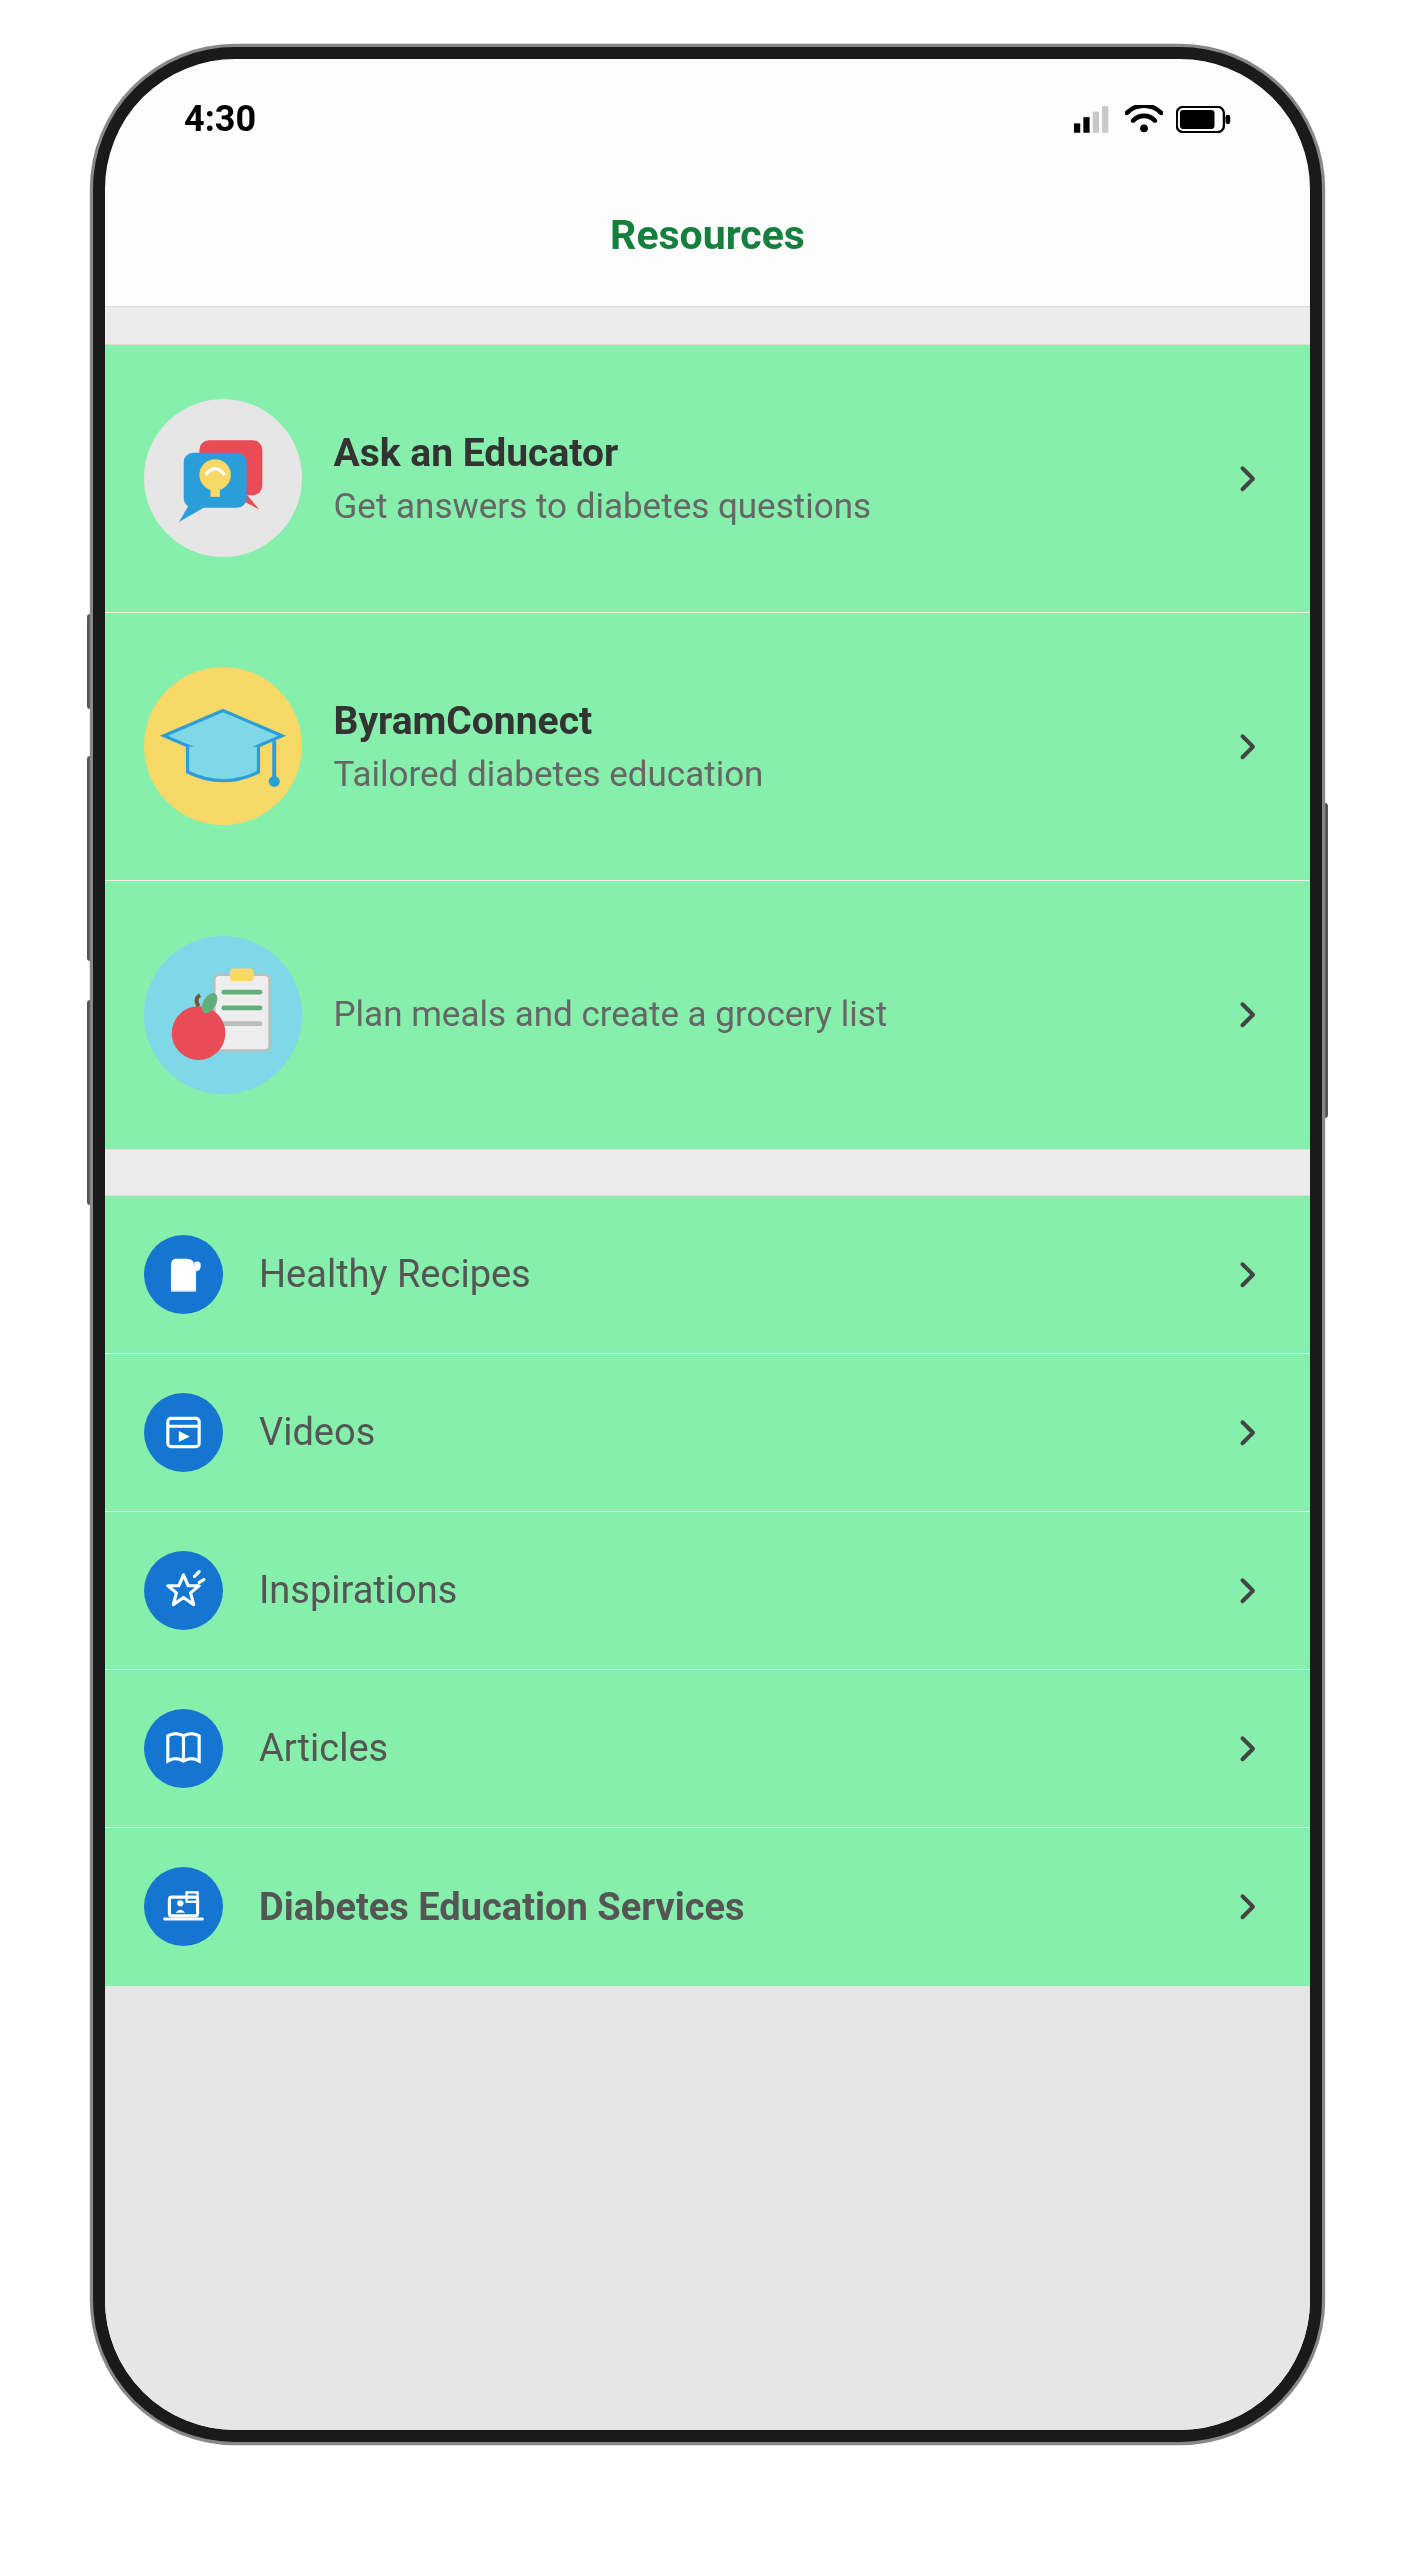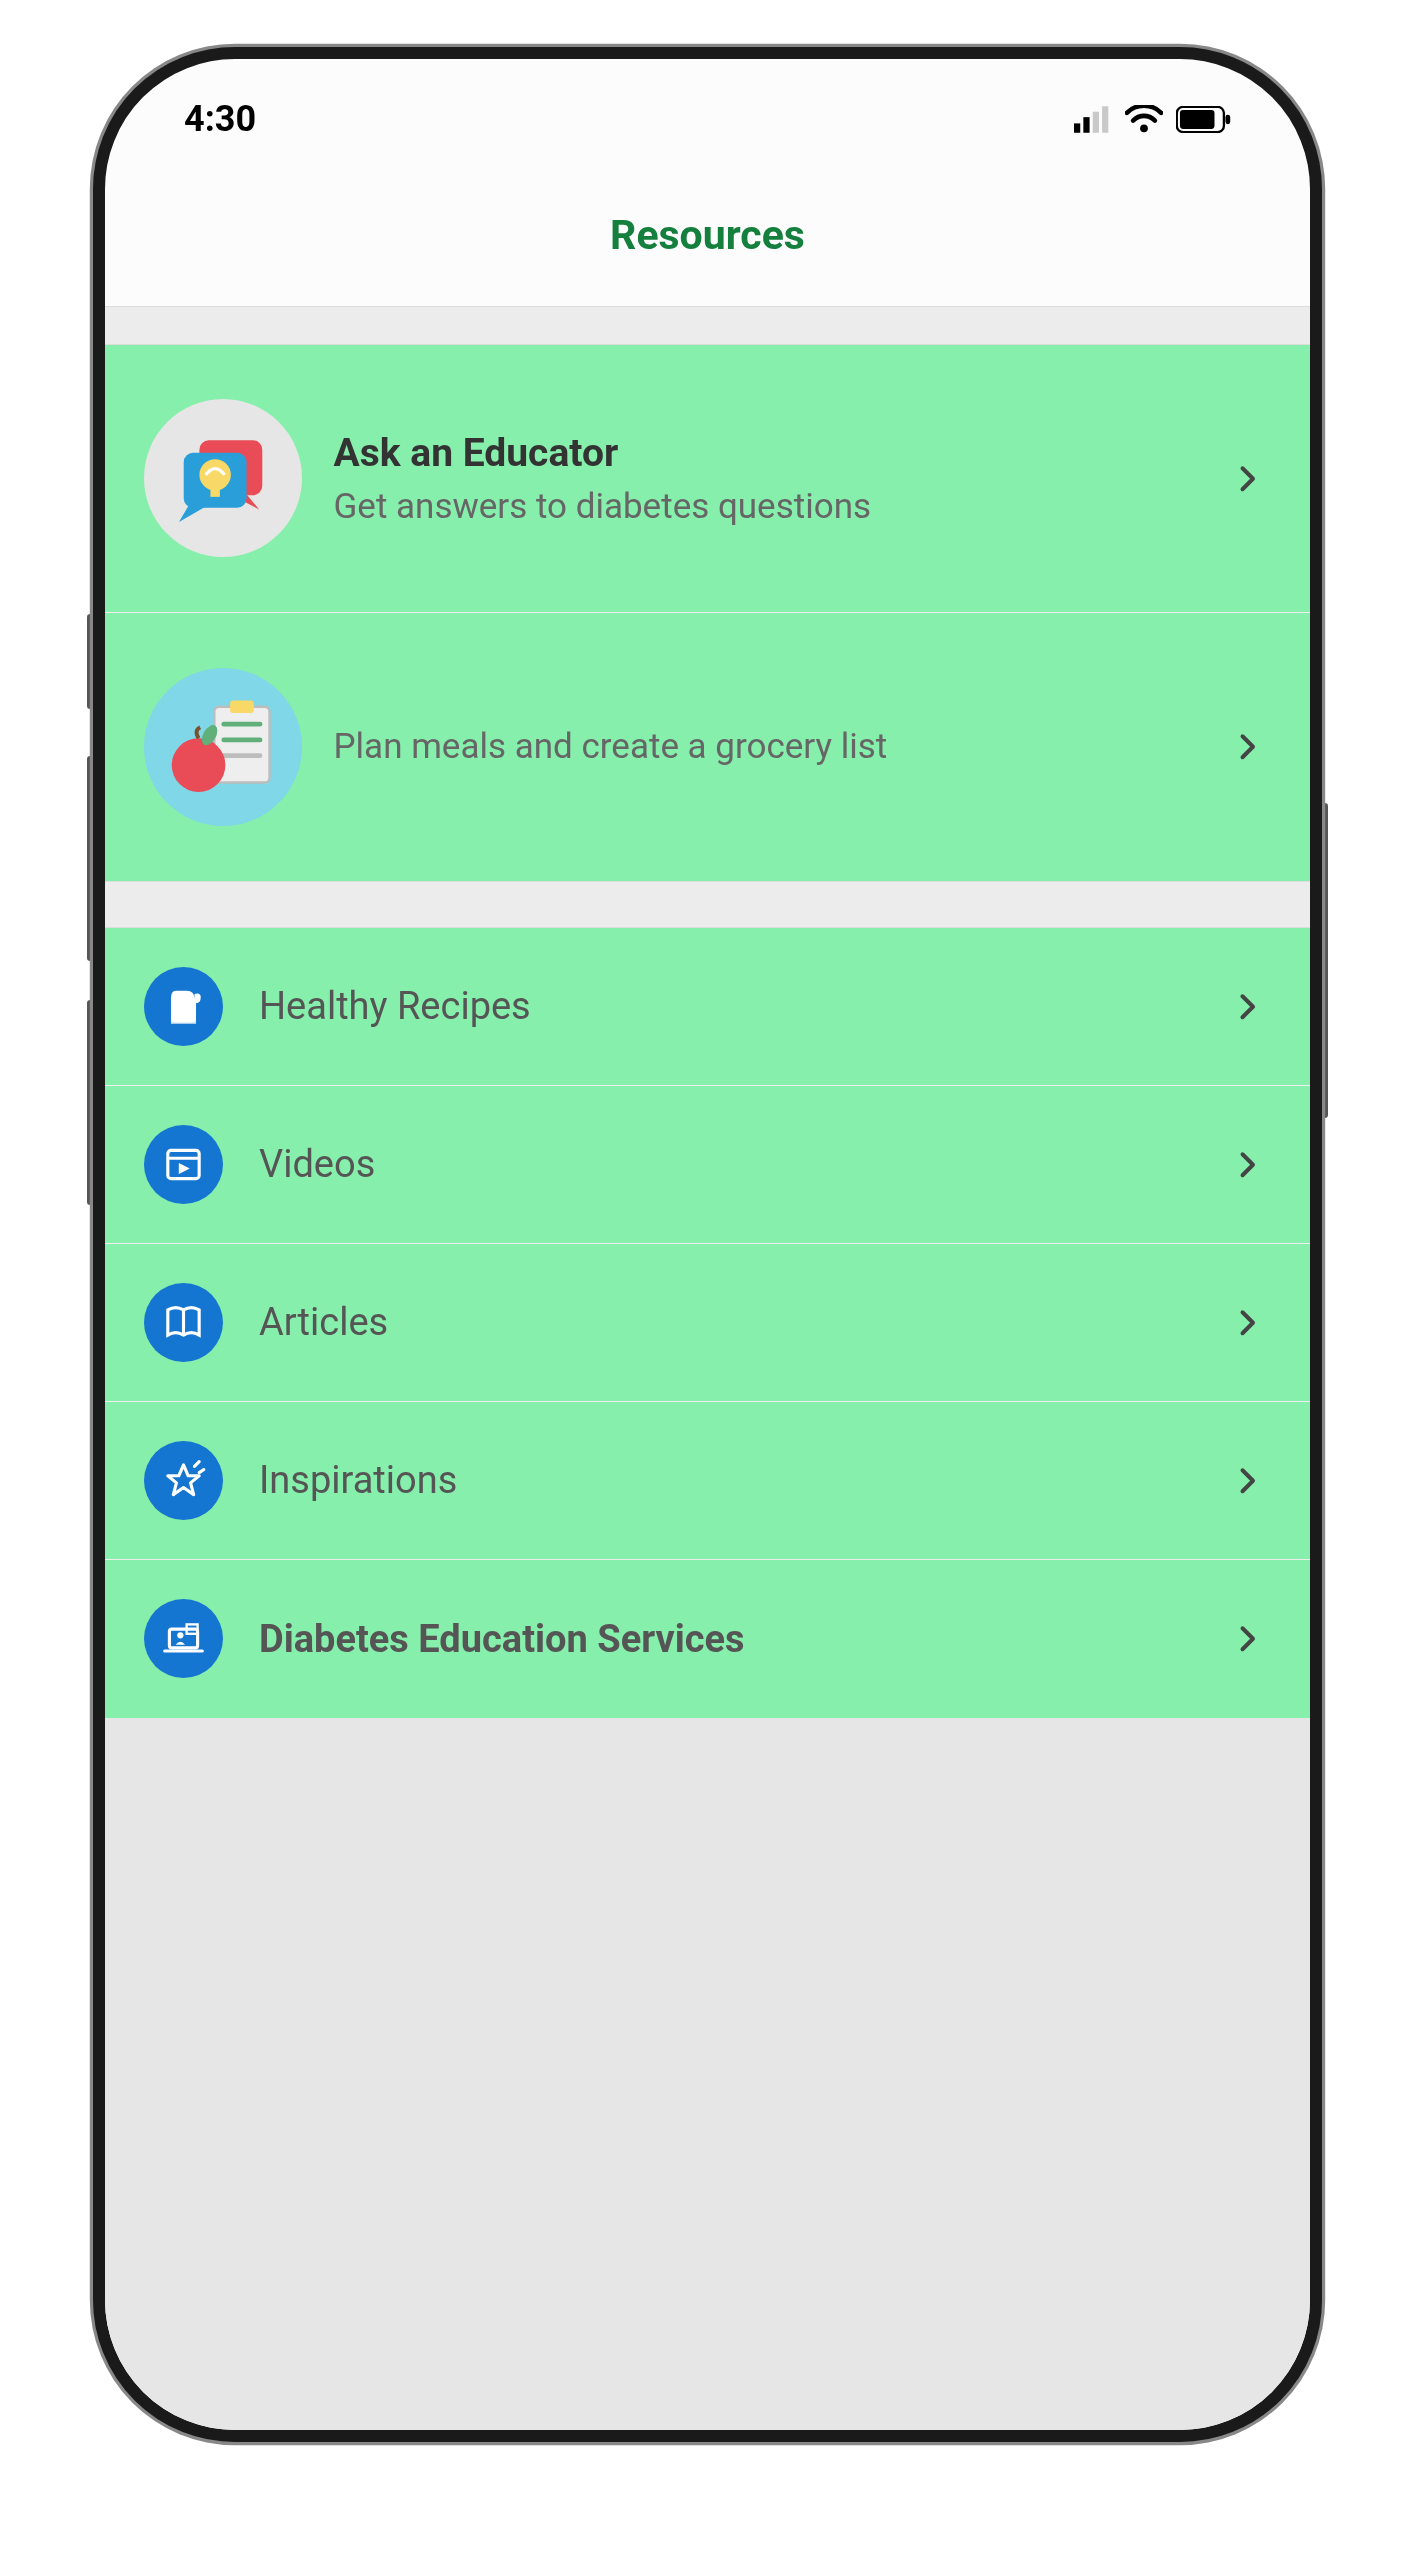--- a/index.html
+++ b/index.html
@@ -178,20 +178,39 @@
             <div class="title">Ask an Educator</div>
             <div class="subtitle">Get answers to diabetes questions</div>
           </div>
           <div class="chevron">
             <svg viewBox="0 0 24 24">
                 <path d="M8 4 L16 12 L8 20" stroke="#444" stroke-width="3" fill="none" stroke-linecap="round" stroke-linejoin="round"></path>
               </svg>
           </div>
         </div>
 
+        <div class="row-feature">
+          <div class="icon-big bg-yellow">
+            <svg width="134" height="134" viewBox="0 0 170 170">
+              <polygon points="85,40 160,72 85,104 10,72" fill="#7fd7e7" stroke="#2a9ed8" stroke-width="4"></polygon>
+              <path d="M40 86 L40 118 Q85 140 130 118 L130 86" fill="#7fd7e7" stroke="#2a9ed8" stroke-width="4"></path>
+              <line x1="150" y1="78" x2="150" y2="126" stroke="#2a9ed8" stroke-width="5"></line>
+              <circle cx="150" cy="130" r="7" fill="#2a9ed8"></circle>
+            </svg>
+          </div>
+          <div class="texts">
+            <div class="title">ByramConnect</div>
+            <div class="subtitle">Tailored diabetes education</div>
+          </div>
+          <div class="chevron">
+            <svg viewBox="0 0 24 24">
+                <path d="M8 4 L16 12 L8 20" stroke="#444" stroke-width="3" fill="none" stroke-linecap="round" stroke-linejoin="round"></path>
+              </svg>
+          </div>
+        </div>
 
         <div class="row-feature">
           <div class="icon-big bg-cyan">
             <svg width="134" height="134" viewBox="0 0 170 170">
               <rect x="74" y="34" width="70" height="96" rx="6" fill="#eeeeee" stroke="#bdbdbd" stroke-width="3"></rect>
               <rect x="94" y="26" width="30" height="16" rx="4" fill="#f8d867"></rect>
               <line x1="86" y1="56" x2="132" y2="56" stroke="#61b07a" stroke-width="6" stroke-linecap="round"></line>
               <line x1="86" y1="76" x2="132" y2="76" stroke="#61b07a" stroke-width="6" stroke-linecap="round"></line>
               <line x1="86" y1="96" x2="132" y2="96" stroke="#bdbdbd" stroke-width="6" stroke-linecap="round"></line>
               <circle cx="54" cy="108" r="34" fill="#e94b57"></circle>
@@ -242,41 +261,41 @@
           <div class="chevron">
             <svg viewBox="0 0 24 24">
                 <path d="M8 4 L16 12 L8 20" stroke="#444" stroke-width="3" fill="none" stroke-linecap="round" stroke-linejoin="round"></path>
               </svg>
           </div>
         </div>
 
         <div class="row-simple">
           <div class="icon-small">
             <svg width="47" height="47" viewBox="0 0 60 60">
-              <path d="M30 14 Q20 8 10 14 L10 46 Q20 40 30 46 Q40 40 50 46 L50 14 Q40 8 30 14 Z" fill="none" stroke="#fff" stroke-width="4"></path>
-              <line x1="30" y1="14" x2="30" y2="46" stroke="#fff" stroke-width="4"></line>
-            </svg>
-          </div>
-          <div class="label">Articles</div>
-          <div class="chevron">
-            <svg viewBox="0 0 24 24">
-                <path d="M8 4 L16 12 L8 20" stroke="#444" stroke-width="3" fill="none" stroke-linecap="round" stroke-linejoin="round"></path>
-              </svg>
-          </div>
-        </div>
-
-        <div class="row-simple">
-          <div class="icon-small">
-            <svg width="47" height="47" viewBox="0 0 60 60">
               <polygon points="30,10 36,24 50,24 39,33 43,48 30,39 17,48 21,33 10,24 24,24" fill="none" stroke="#fff" stroke-width="4" stroke-linejoin="round"></polygon>
               <line x1="44" y1="12" x2="50" y2="6" stroke="#fff" stroke-width="4" stroke-linecap="round"></line>
               <line x1="50" y1="20" x2="56" y2="16" stroke="#fff" stroke-width="4" stroke-linecap="round"></line>
             </svg>
           </div>
           <div class="label">Inspirations</div>
+          <div class="chevron">
+            <svg viewBox="0 0 24 24">
+                <path d="M8 4 L16 12 L8 20" stroke="#444" stroke-width="3" fill="none" stroke-linecap="round" stroke-linejoin="round"></path>
+              </svg>
+          </div>
+        </div>
+
+        <div class="row-simple">
+          <div class="icon-small">
+            <svg width="47" height="47" viewBox="0 0 60 60">
+              <path d="M30 14 Q20 8 10 14 L10 46 Q20 40 30 46 Q40 40 50 46 L50 14 Q40 8 30 14 Z" fill="none" stroke="#fff" stroke-width="4"></path>
+              <line x1="30" y1="14" x2="30" y2="46" stroke="#fff" stroke-width="4"></line>
+            </svg>
+          </div>
+          <div class="label">Articles</div>
           <div class="chevron">
             <svg viewBox="0 0 24 24">
                 <path d="M8 4 L16 12 L8 20" stroke="#444" stroke-width="3" fill="none" stroke-linecap="round" stroke-linejoin="round"></path>
               </svg>
           </div>
         </div>
 
         <div class="row-simple">
           <div class="icon-small">
             <svg width="47" height="47" viewBox="0 0 60 60">

